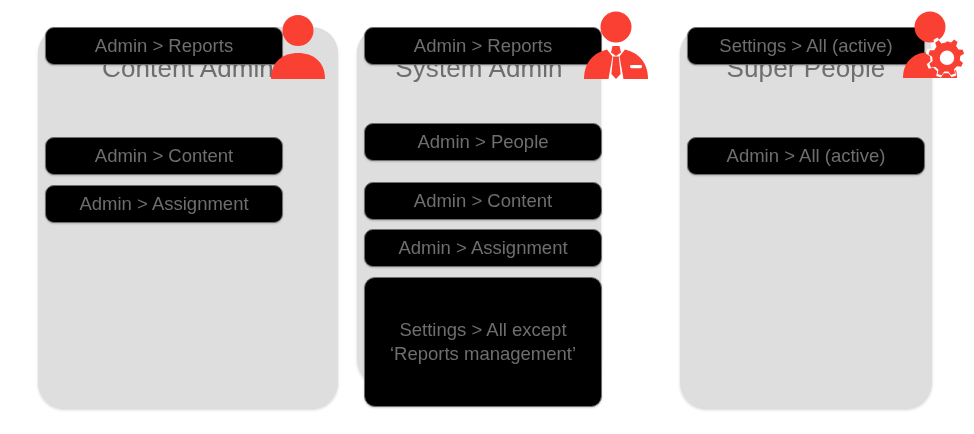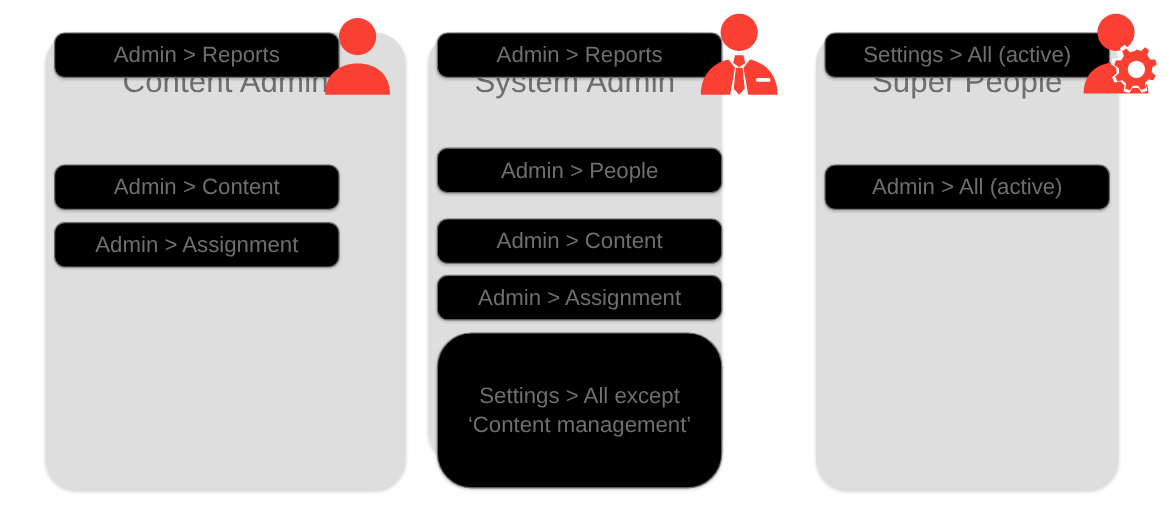--- a/index.html
+++ b/index.html
@@ -69,21 +69,21 @@
   #card-0 .pill:nth-of-type(3) { top: 158px; }
 
   
   #card-1 .pill:nth-of-type(1) { top: 61px; }
   #card-1 .pill:nth-of-type(2) { top: 96px; }
   #card-1 .pill:nth-of-type(3) { top: 155px; }
   #card-1 .pill:nth-of-type(4) { top: 202px; }
   #card-1 .pill.tall {
     top: 250px;
     height: 130px;
-    border-radius: 29px;
+    border-radius: 11px;
     padding: 0 10px;
   }
 
   
   #card-2 .pill:nth-of-type(1) { top: 62px; }
   #card-2 .pill:nth-of-type(2) { top: 110px; }
 
   .pill-text { display: block; }
 
   
@@ -123,21 +123,21 @@
     </div>
     <div class="pill small">
       <span class="pill-text">Admin &gt; Assignment</span>
     </div>
     <div class="pill small">
       <span class="pill-text">Admin &gt; Reports</span>
     </div>
     <div class="pill tall">
       <span>
         <span class="pill-text">Settings &gt; All except</span>
-        <span class="pill-text">‘Content management’</span>
+        <span class="pill-text">‘Reports management’</span>
       </span>
     </div>
   </div>
 
   <div class="card" id="card-2">
     <div class="card-title">Super People</div>
     <div class="pill small">
       <span class="pill-text">Admin &gt; All (active)</span>
     </div>
     <div class="pill small">

